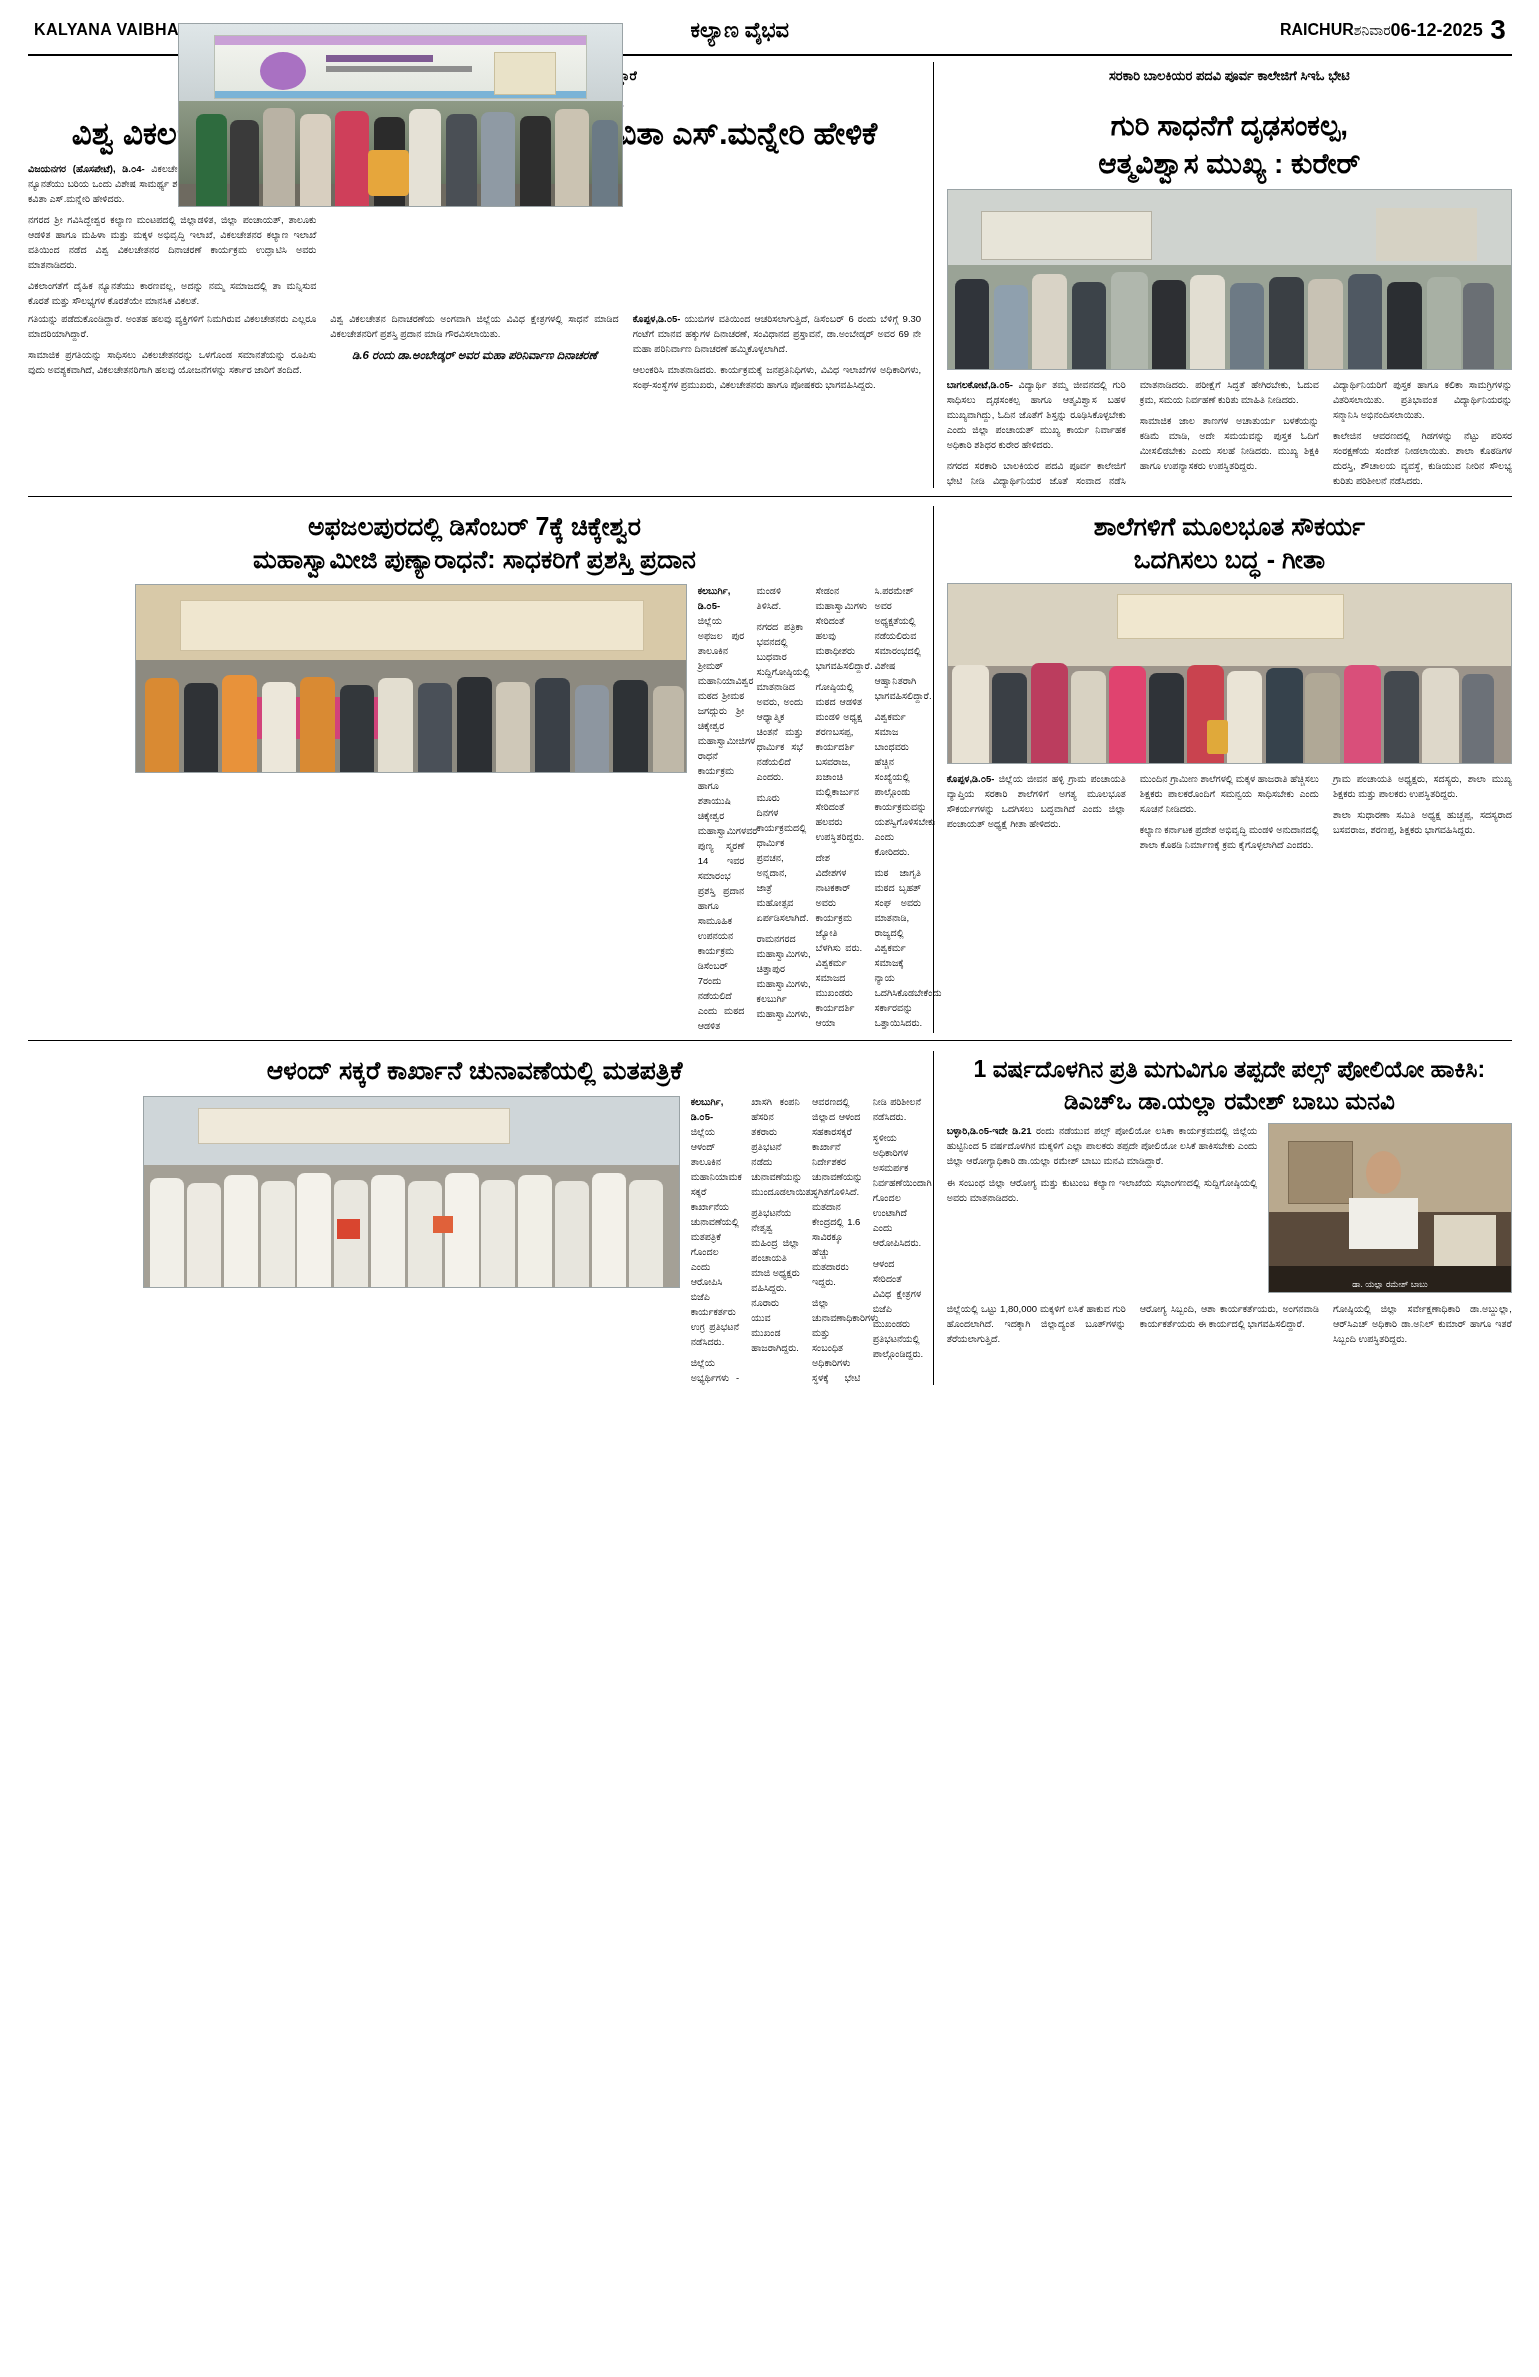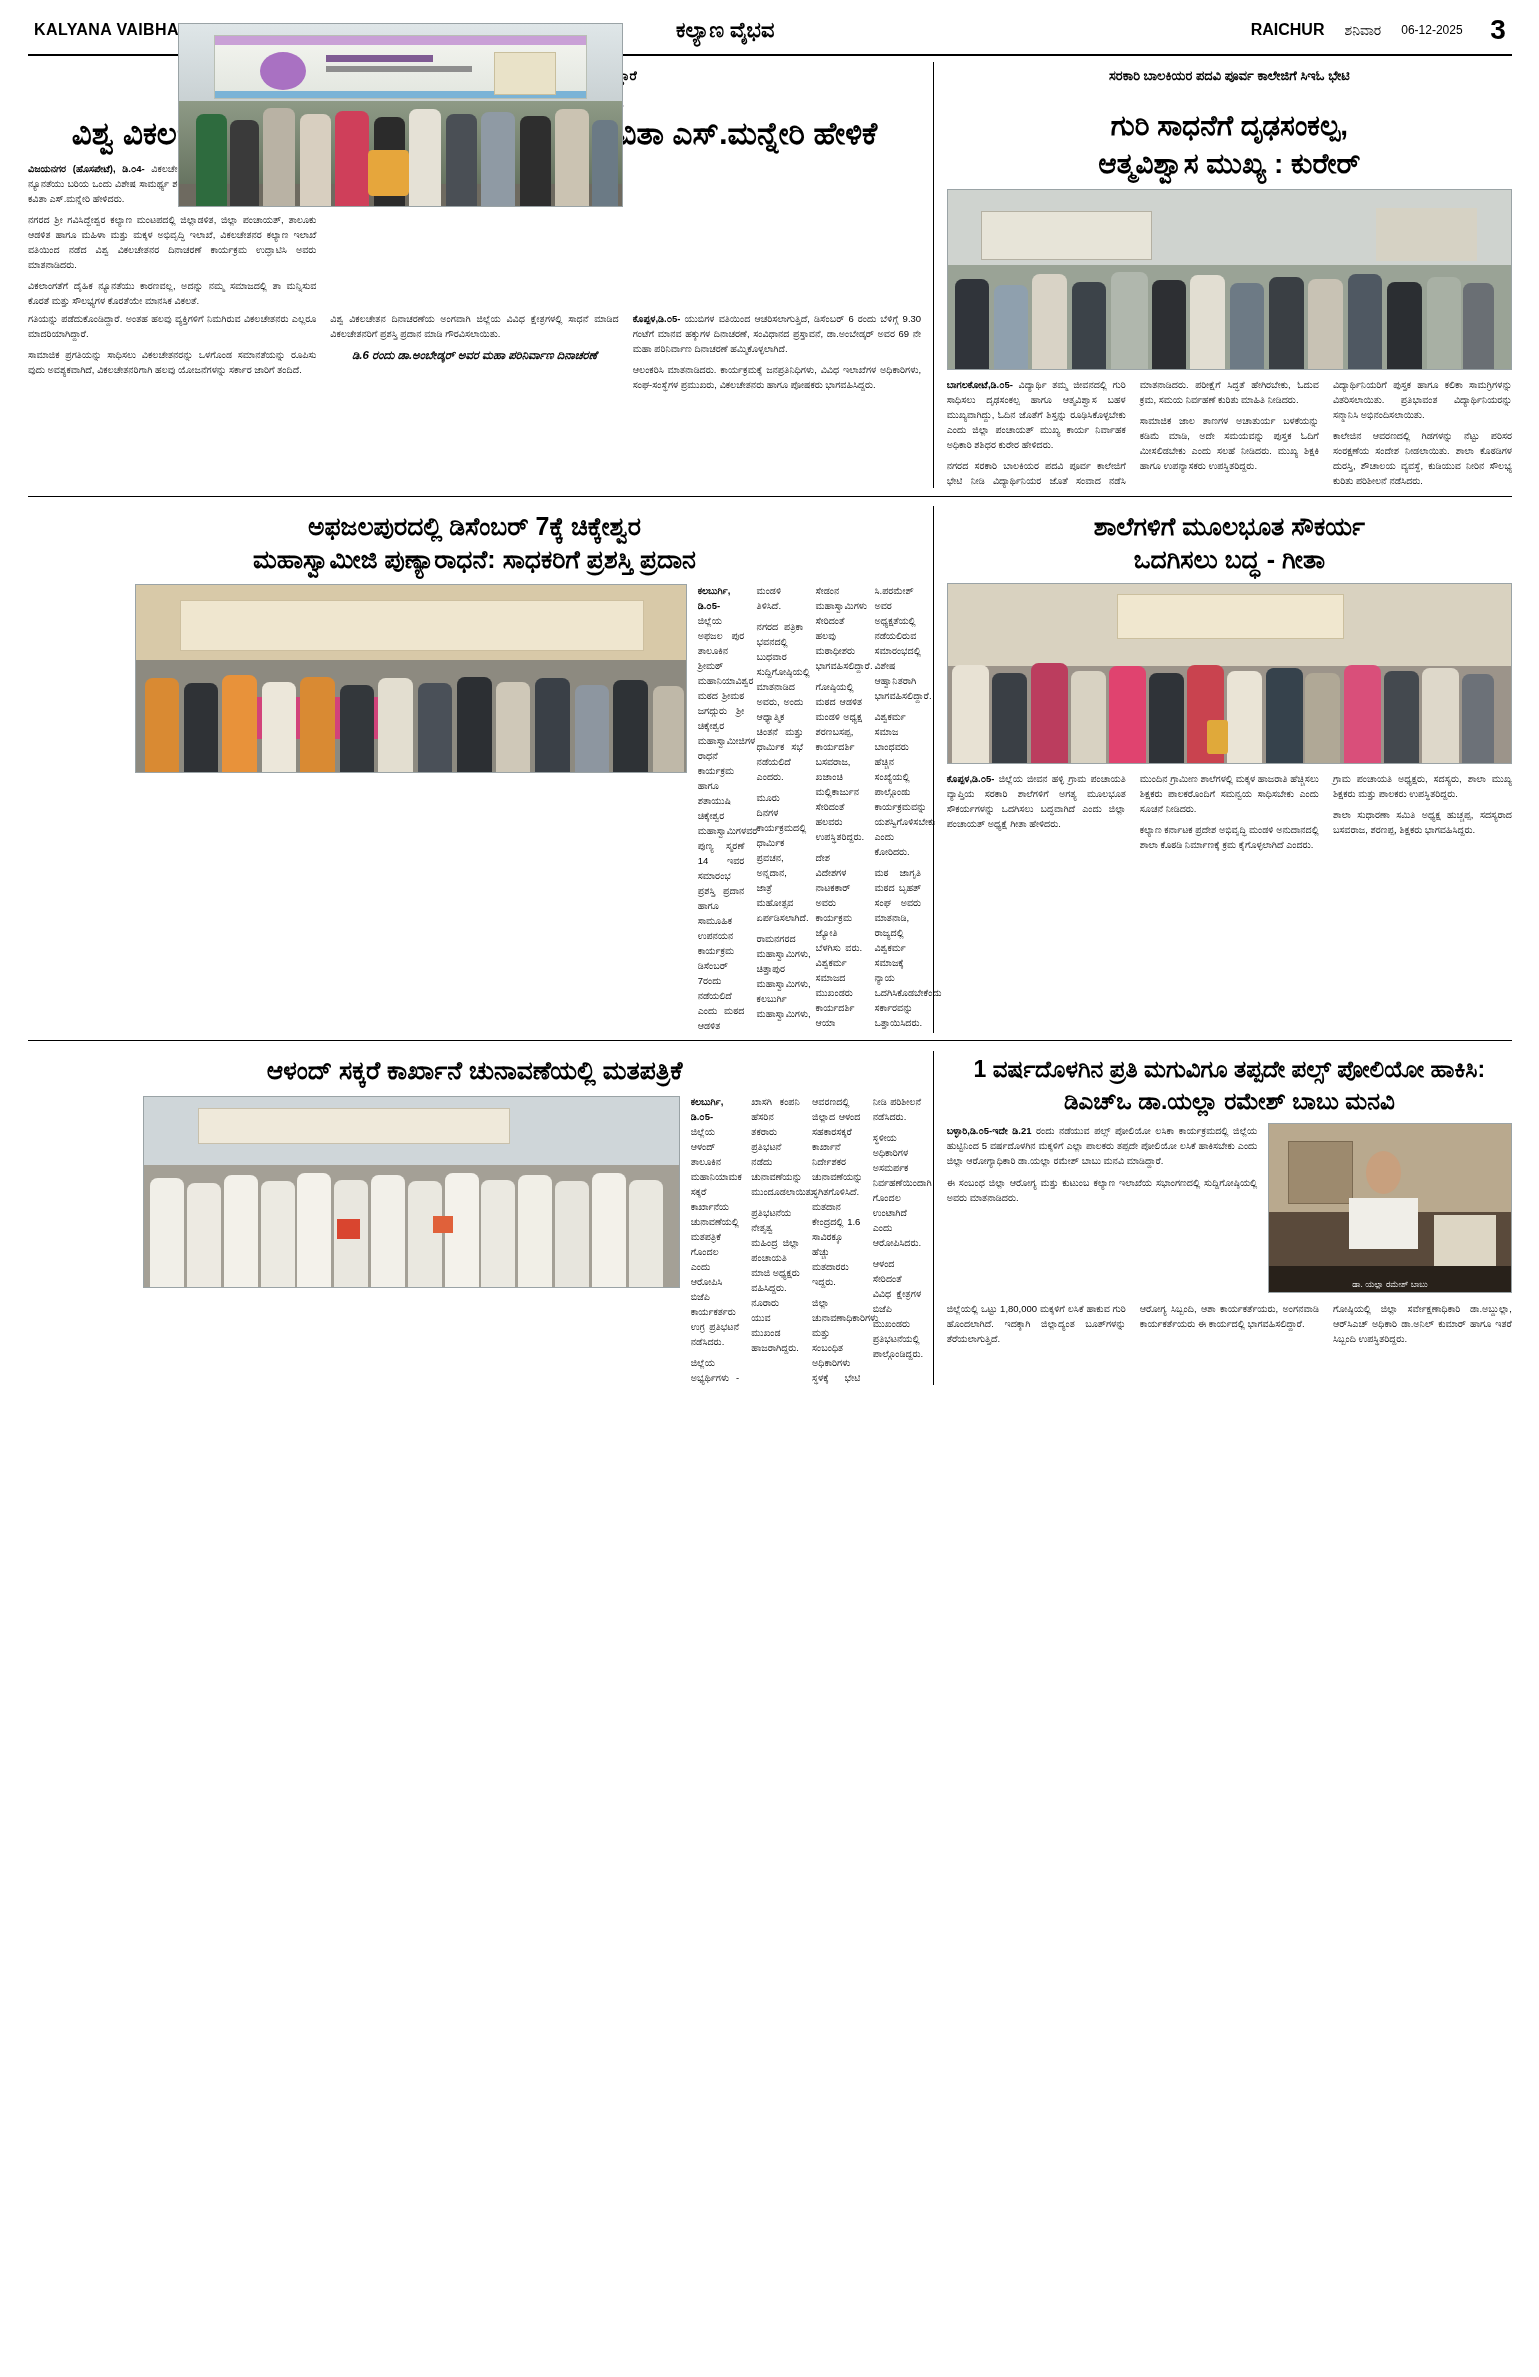--- a/index.html
+++ b/index.html
@@ -36,27 +36,26 @@
     font-weight: bold;
     letter-spacing: 0.4px;
   }
   .mast-center {
     font-size: 21px;
     font-weight: bold;
   }
   .mast-right {
     display: flex;
     align-items: center;
-    gap: 20px;
     font-size: 14.6px;
     font-weight: bold;
   }
   .mast-right .city { font-size: 16px; }
   .mast-right .day { font-weight: normal; font-size: 14px; }
-  .mast-right .date { font-weight: normal; font-size: 12px; }
+  .mast-right .date { font-weight: bold; font-size: 18px; }
   .page-no {
     font-size: 28px;
     font-weight: bold;
     margin-left: 7.7px;
   }
 
   
   .rule-h {
     border-top: 1.5px solid #000;
     margin: 7.7px 0 9.2px 0;

